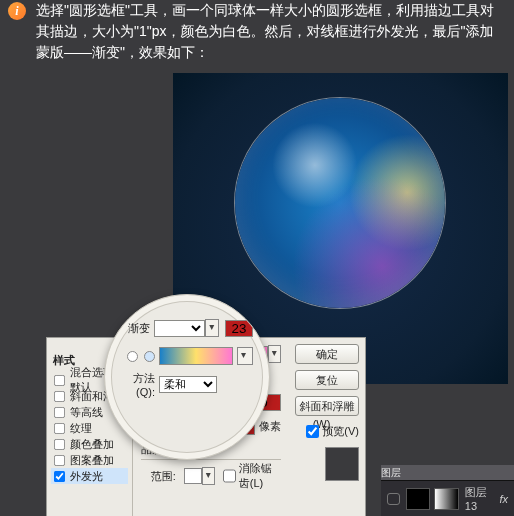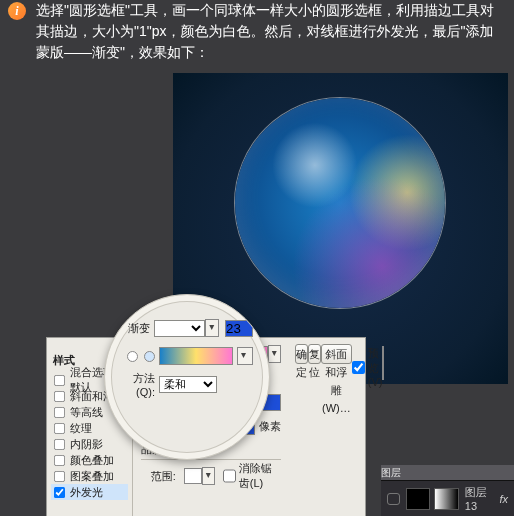--- a/index.html
+++ b/index.html
@@ -51,29 +51,29 @@
     border-right:1px solid #bcb9b0;padding:0 4px;
   }
   .lh{font-weight:bold;margin:2px 0 4px 2px;}
   .opt{display:flex;align-items:center;height:16px;padding-left:2px;}
   .opt.sel{background:#cfe4fa;}
   .opt input{margin-right:4px;transform:scale(.85);}
   .dlg-mid{position:absolute;left:86px;right:76px;top:0;bottom:0;padding:6px 8px;}
   .frow{display:flex;align-items:center;height:20px;margin-bottom:4px;}
   .frow .lbl{width:44px;text-align:right;margin-right:4px;}
   .sel-box{border:1px solid #8a8a86;background:#fff;height:17px;font-size:11px;}
-  .inp{border:1px solid #8a8a86;background:#1d4ed8;height:17px;width:34px;text-align:left;}
+  .inp{border:1px solid #8a8a86;background:#b91c1c;height:17px;width:34px;text-align:center;}
   .swatch{width:70px;height:17px;border:1px solid #8a8a86;
     background:linear-gradient(90deg,#1a80c8,#ffe06b,#ff77d2);}
   .slider{height:6px;background:#d6d3ca;border:1px solid #a5a29a;flex:1;position:relative;margin-right:6px;}
   .slider .th{position:absolute;top:-4px;left:12%;width:9px;height:13px;background:#f4f2ec;border:1px solid #888;}
   .grp-title{border-bottom:1px solid #bcb9b0;margin:6px 0 6px 0;padding-bottom:2px;}
   .cswatch{width:22px;height:16px;border:1px solid #888;background:#fff;margin-left:4px;}
 
-  .dlg-right{position:absolute;right:0;top:0;bottom:0;width:76px;padding:6px 6px;display:flex;align-items:flex-start;}
+  .dlg-right{position:absolute;right:0;top:0;bottom:0;width:76px;padding:6px 6px;display:flex;flex-direction:column;align-items:flex-end;}
   .btn{width:64px;height:20px;border:1px solid #8d8d88;background:linear-gradient(#fdfdfb,#e5e3dc);
     text-align:center;line-height:18px;margin-bottom:6px;font-size:11px;border-radius:3px;}
   .prev-chk{display:flex;align-items:center;margin:2px 0 6px;}
   .prev-box{width:34px;height:34px;border:1px solid #888;background:#3a3a3d;margin-top:2px;}
 
   
   .mag{
     position:absolute;left:104px;top:294px;width:166px;height:166px;border-radius:50%;
     background:#eceae4;border:1px solid #c9c6bd;
     box-shadow:0 3px 8px rgba(0,0,0,.35), inset 0 0 0 6px #f4f2ec, inset 0 0 0 7px #c9c6bd;
@@ -130,24 +130,20 @@
         <div class="opt">
           <input type="checkbox" style="">
           <span>等高线</span>
         </div>
         <div class="opt">
           <input type="checkbox" style="">
           <span>纹理</span>
         </div>
         <div class="opt">
           <input type="checkbox" style="">
-          <span>内阴影</span>
-        </div>
-        <div class="opt">
-          <input type="checkbox" style="">
           <span>颜色叠加</span>
         </div>
         <div class="opt">
           <input type="checkbox" style="">
           <span>图案叠加</span>
         </div>
         <div class="opt sel">
           <input type="checkbox" checked="" style="">
           <span>外发光</span>
         </div>

